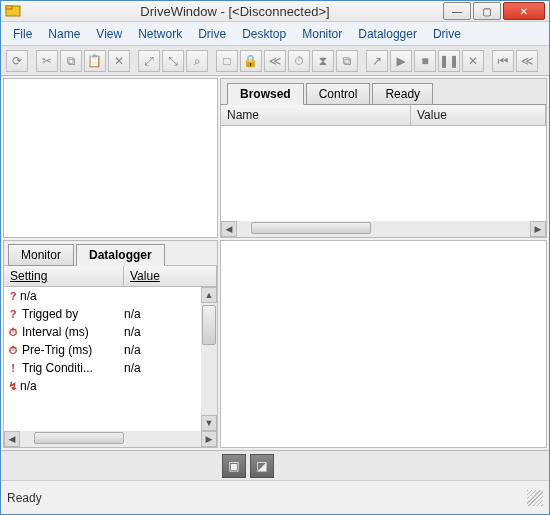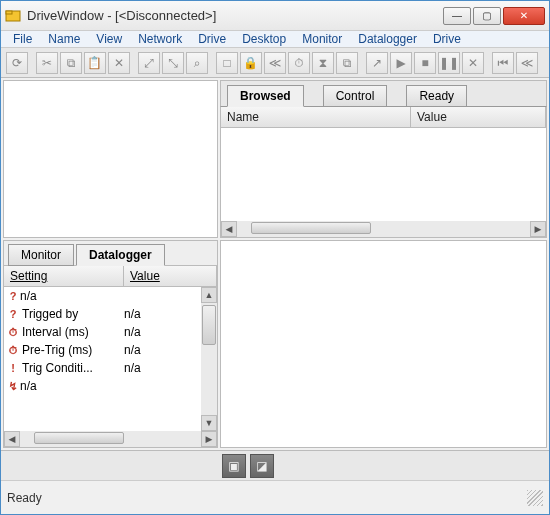--- a/index.html
+++ b/index.html
@@ -1,33 +1,33 @@
 <!DOCTYPE html>
 <html><head>
 <meta charset="utf-8">
 <style>
 * { box-sizing: border-box; margin: 0; padding: 0; }
 body { font-family: "Segoe UI", Tahoma, sans-serif; font-size: 12px; background: #fff; width: 550px; height: 515px; overflow: hidden; }
 .window { width: 550px; height: 515px; border: 1px solid #4a8cc7; background: #f0f0f0; display: flex; flex-direction: column; }
-.titlebar { height: 30px; background: linear-gradient(#f8f8f8, #e8e8e8); display: flex; align-items: center; padding: 0 4px; border-bottom: 1px solid #ccc; }
+.titlebar { height: 21px; background: linear-gradient(#f8f8f8, #e8e8e8); display: flex; align-items: center; padding: 0 4px; border-bottom: 1px solid #ccc; text-align: center; }
 .titlebar .appicon { width: 16px; height: 16px; margin-right: 6px; }
 .titlebar .title { flex: 1; color: #333; font-size: 13px; }
 .winbtns { display: flex; gap: 2px; }
 .winbtn { width: 28px; height: 18px; border: 1px solid #888; background: linear-gradient(#f8f8f8,#e0e0e0); border-radius: 2px; display: flex; align-items: center; justify-content: center; font-size: 10px; color: #333; }
 .winbtn.close { background: linear-gradient(#f26b5b,#d43f2a); color: #fff; border-color: #a02a1a; width: 42px; }
-.menubar { height: 17px; background: #eef3fa; display: flex; align-items: center; padding: 0 4px; gap: 0; border-bottom: 1px solid #ccc; }
+.menubar { height: 24px; background: #eef3fa; display: flex; align-items: center; padding: 0 4px; gap: 0; border-bottom: 1px solid #ccc; }
 .menuitem { padding: 2px 8px; color: #174a8c; cursor: default; }
 .toolbar { height: 30px; background: #e8e8e8; border-bottom: 1px solid #bbb; display: flex; align-items: center; padding: 2px 4px; gap: 0; }
 .tbtn { width: 22px; height: 22px; border: 1px solid #bbb; background: linear-gradient(#f6f6f6,#e4e4e4); margin: 0 1px; display: flex; align-items: center; justify-content: center; color: #888; font-size: 12px; font-family: Arial, sans-serif; }
 .tsep { width: 6px; }
 .client { flex: 1; display: flex; flex-direction: column; }
 .upper { flex: 1; display: flex; }
 .upper-left { width: 215px; background: #fff; border: 1px solid #bbb; margin: 2px; }
 .upper-right { flex: 1; margin: 2px 2px 2px 0; display: flex; flex-direction: column; }
-.tabrow { height: 26px; display: flex; align-items: flex-end; background: #e8e8e8; border: 1px solid #bbb; border-bottom: none; padding-left: 6px; padding-top: 4px; gap: 17px; }
+.tabrow { height: 26px; display: flex; align-items: flex-end; background: #e8e8e8; border: 1px solid #bbb; border-bottom: none; padding-left: 6px; padding-top: 4px; gap: 0; }
 .tab { padding: 3px 12px; border: 1px solid #999; background: linear-gradient(#f4f4f4,#dedede); font-size: 12px; margin-right: 2px; position: relative; top: 1px; }
 .tab.active { background: #f0f0f0; font-weight: bold; border-bottom: 1px solid #f0f0f0; z-index: 2; }
 .gridhead { display: flex; background: linear-gradient(#f6f6f6,#e2e2e2); border: 1px solid #bbb; border-top: 1px solid #999; }
 .gridhead div { padding: 3px 6px; border-right: 1px solid #bbb; font-size: 12px; color: #222; }
 .gridbody { flex: 1; background: #fff; border: 1px solid #bbb; border-top: none; position: relative; }
 .hscroll { position: absolute; left: 0; right: 0; bottom: 0; height: 16px; background: #eee; display: flex; align-items: center; }
 .hscroll .arrow { width: 16px; height: 16px; background: #ddd; border: 1px solid #bbb; display:flex;align-items:center;justify-content:center; font-size:9px; color:#555;}
 .hscroll .track { flex: 1; height: 16px; background: #eaeaea; position: relative; }
 .hscroll .thumb { position: absolute; left: 14px; top: 1px; height: 12px; width: 120px; background: linear-gradient(#f0f0f0,#cfcfcf); border: 1px solid #aaa; border-radius: 2px; }
 .lower { height: 210px; display: flex; }

